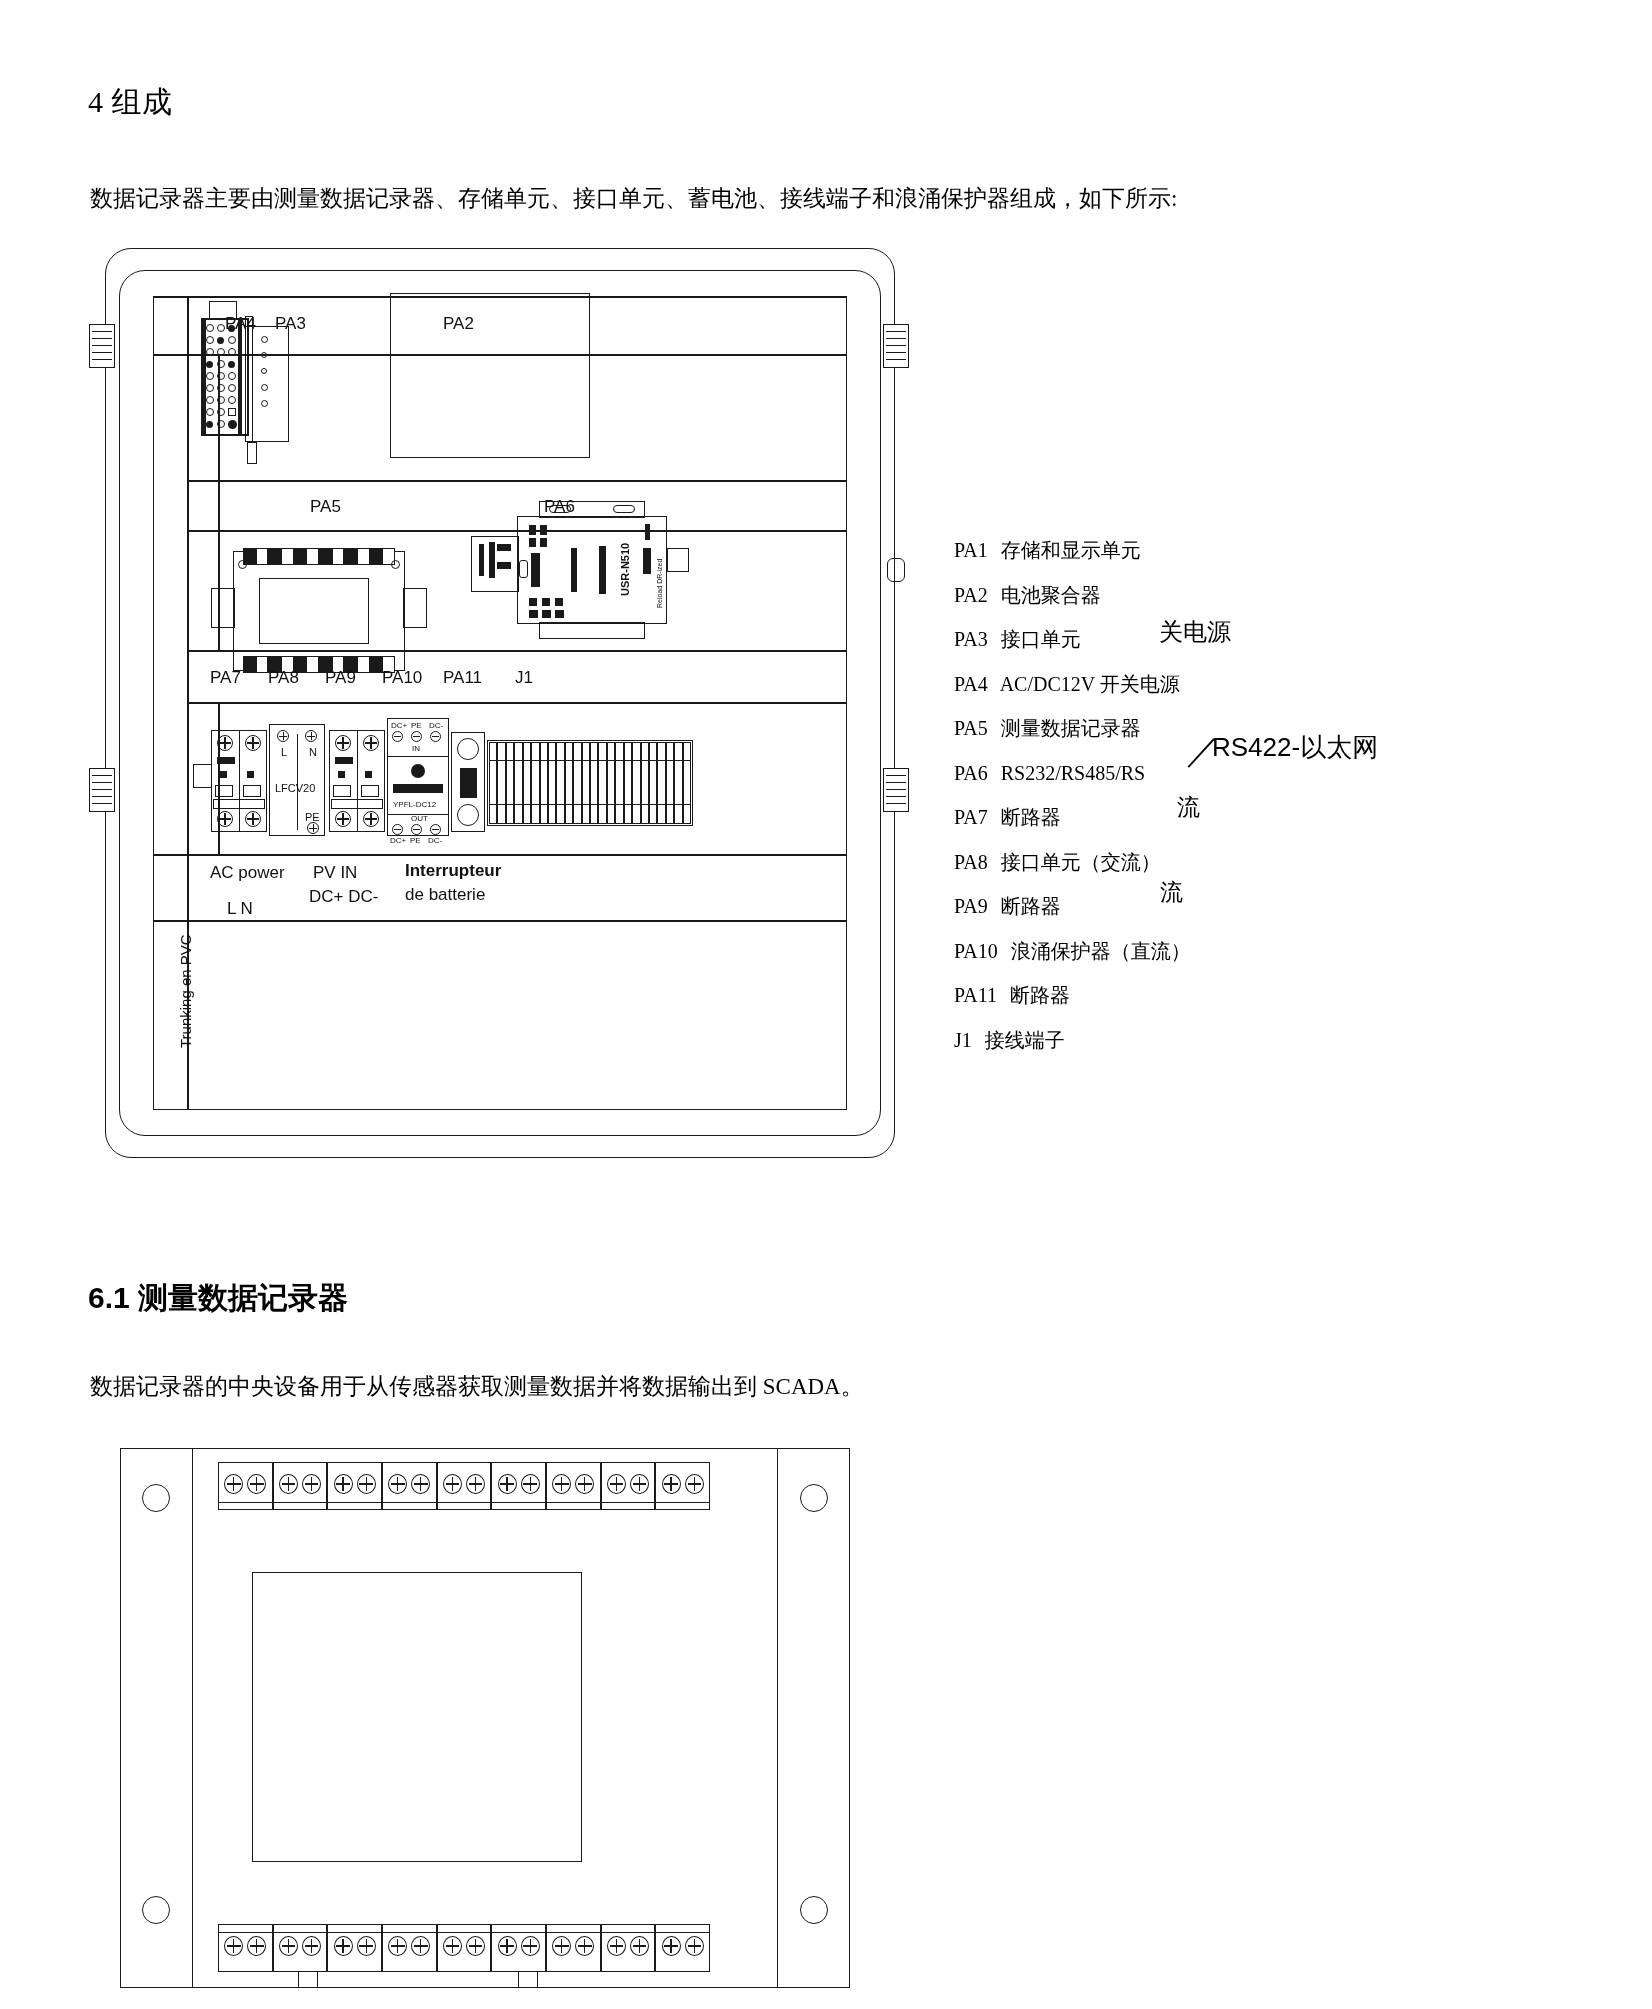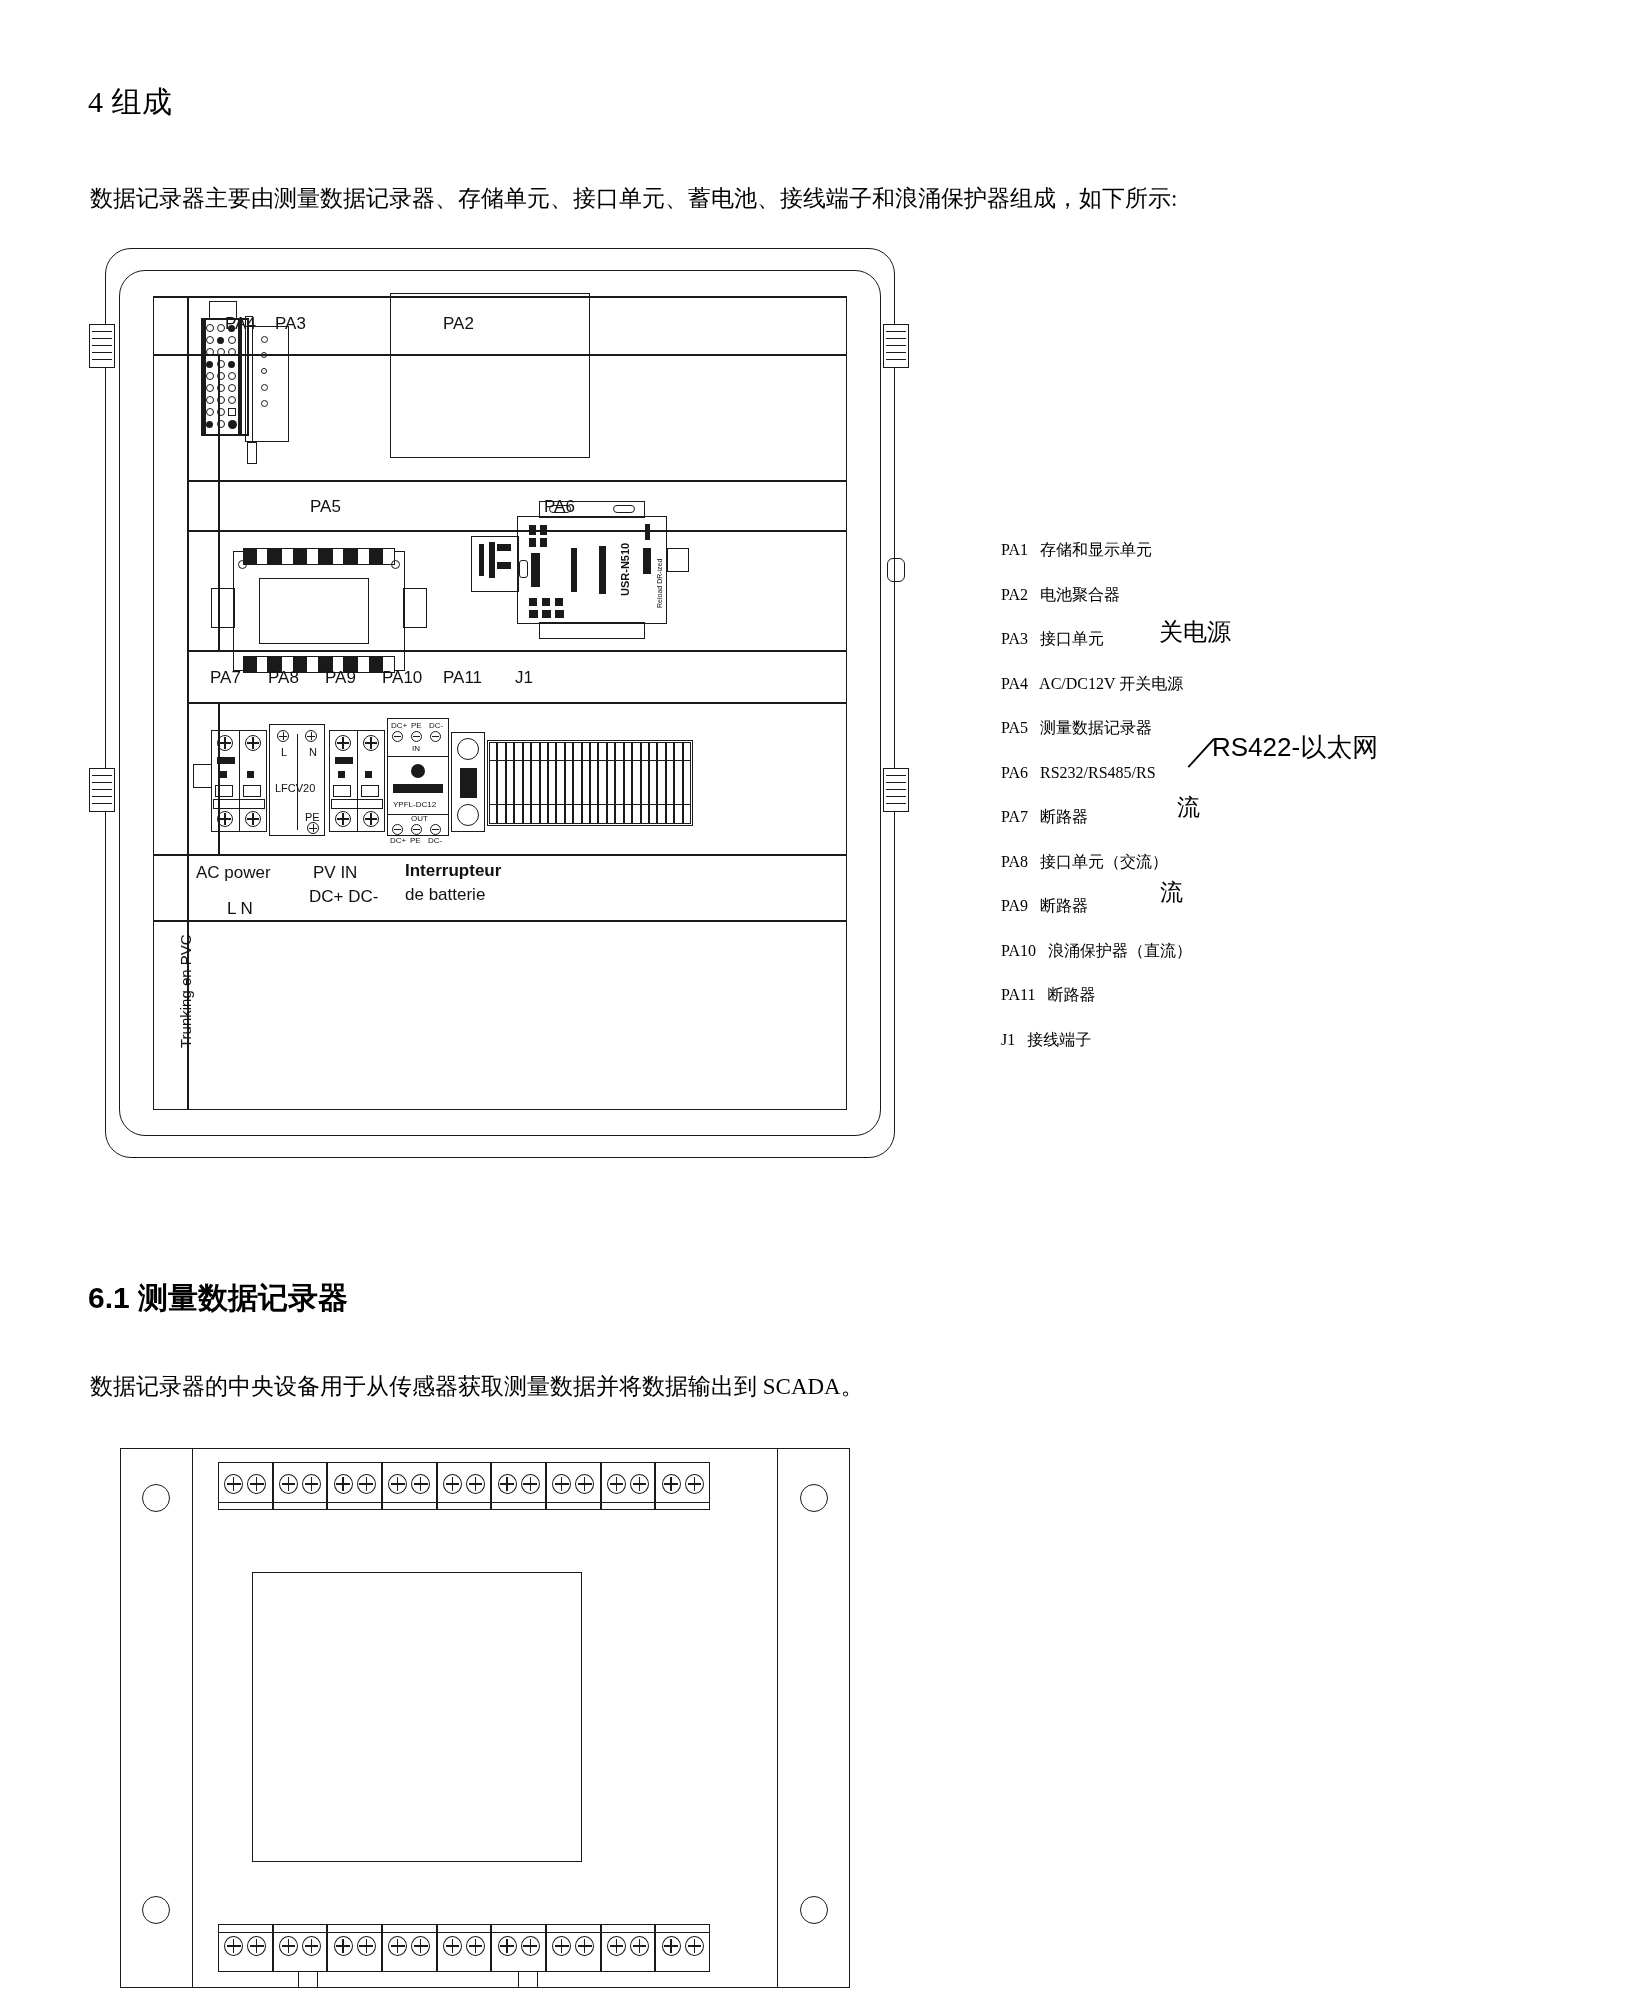--- a/index.html
+++ b/index.html
@@ -41,23 +41,23 @@
     line-height: 34px;
     white-space: nowrap;
     font-family: "Liberation Serif", "DejaVu Serif", serif;
   }
   #intro-paragraph { left: 90px; top: 182px; }
   #logger-paragraph { left: 90px; top: 1370px; }
 
   
   .legend {
     position: absolute;
-    left: 1001px;
+    left: 954px;
     top: 528px;
-    font-size: 16px;
+    font-size: 20px;
     line-height: 44.5px;
   }
   .legend .row {
     white-space: nowrap;
     position: relative;
     height: 44.5px;
   }
   .overlay-note {
     position: absolute;
     font-family: "Liberation Sans", "DejaVu Sans", sans-serif;
@@ -385,21 +385,21 @@
     <div class="tcell" style="flex:1;"></div>
       <div class="tcell" style="flex:1;"></div>
     <div class="tcell" style="flex:1;"></div>
       <div class="tcell" style="flex:1;"></div>
   </div>
   <div class="ln" style="left:384px; top:512px; width:202px; height:1.1px;"></div>
   <div class="ln" style="left:384px; top:556px; width:202px; height:1.1px;"></div>
 
   <div class="ln" style="left:48px; top:606px; width:694px; height:1.6px;"></div>
   <div class="ln" style="left:48px; top:672px; width:694px; height:1.6px;"></div>
-  <div class="lbl" style="left:91px; top:615px;">AC power</div>
+  <div class="lbl" style="left:105px; top:615px;">AC power</div>
   <div class="lbl" style="left:122px; top:639px;margin-top:12px;">L    N</div>
   <div class="lbl" style="left:208px; top:615px;">PV  IN</div>
   <div class="lbl" style="left:204px; top:639px;">DC+ DC-</div>
   <div class="lbl" style="left:300px; top:613px;font-weight:bold;">Interrupteur</div>
   <div class="lbl" style="left:300px; top:637px;">de batterie</div>
 
   <div class="hinge" style="left:-16px; top:76px; width:26px; height:44px;">
     <i style="top:6px;"></i>
       <i style="top:13px;"></i>
       <i style="top:20px;"></i>

